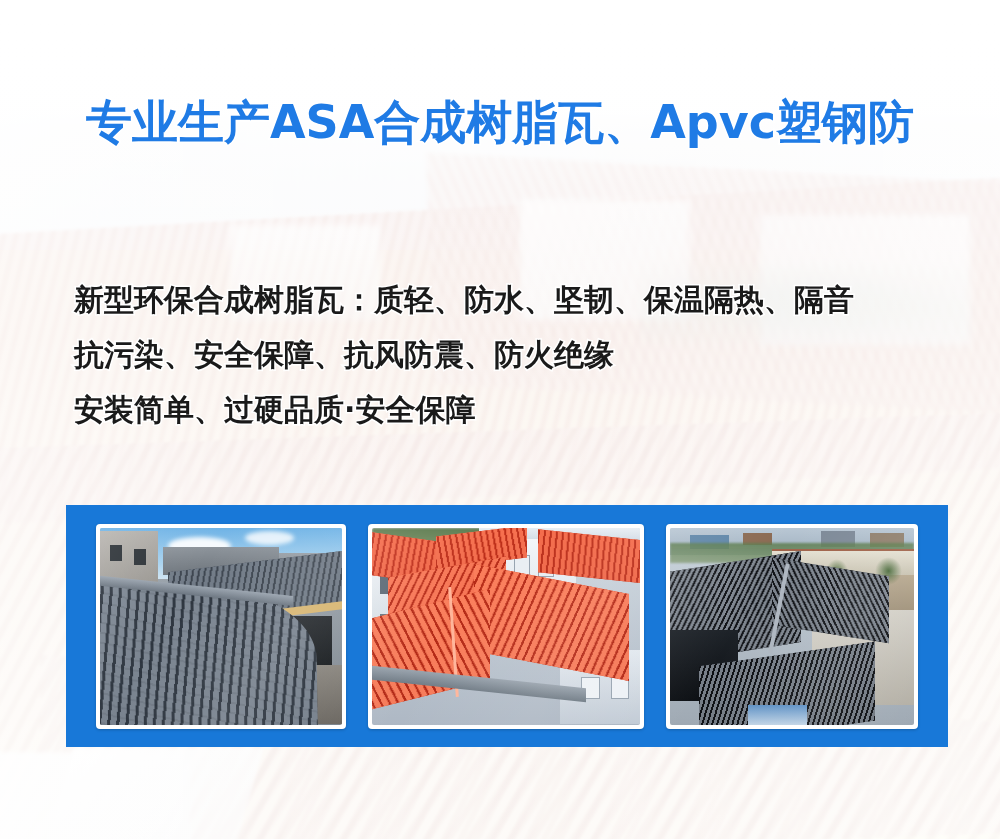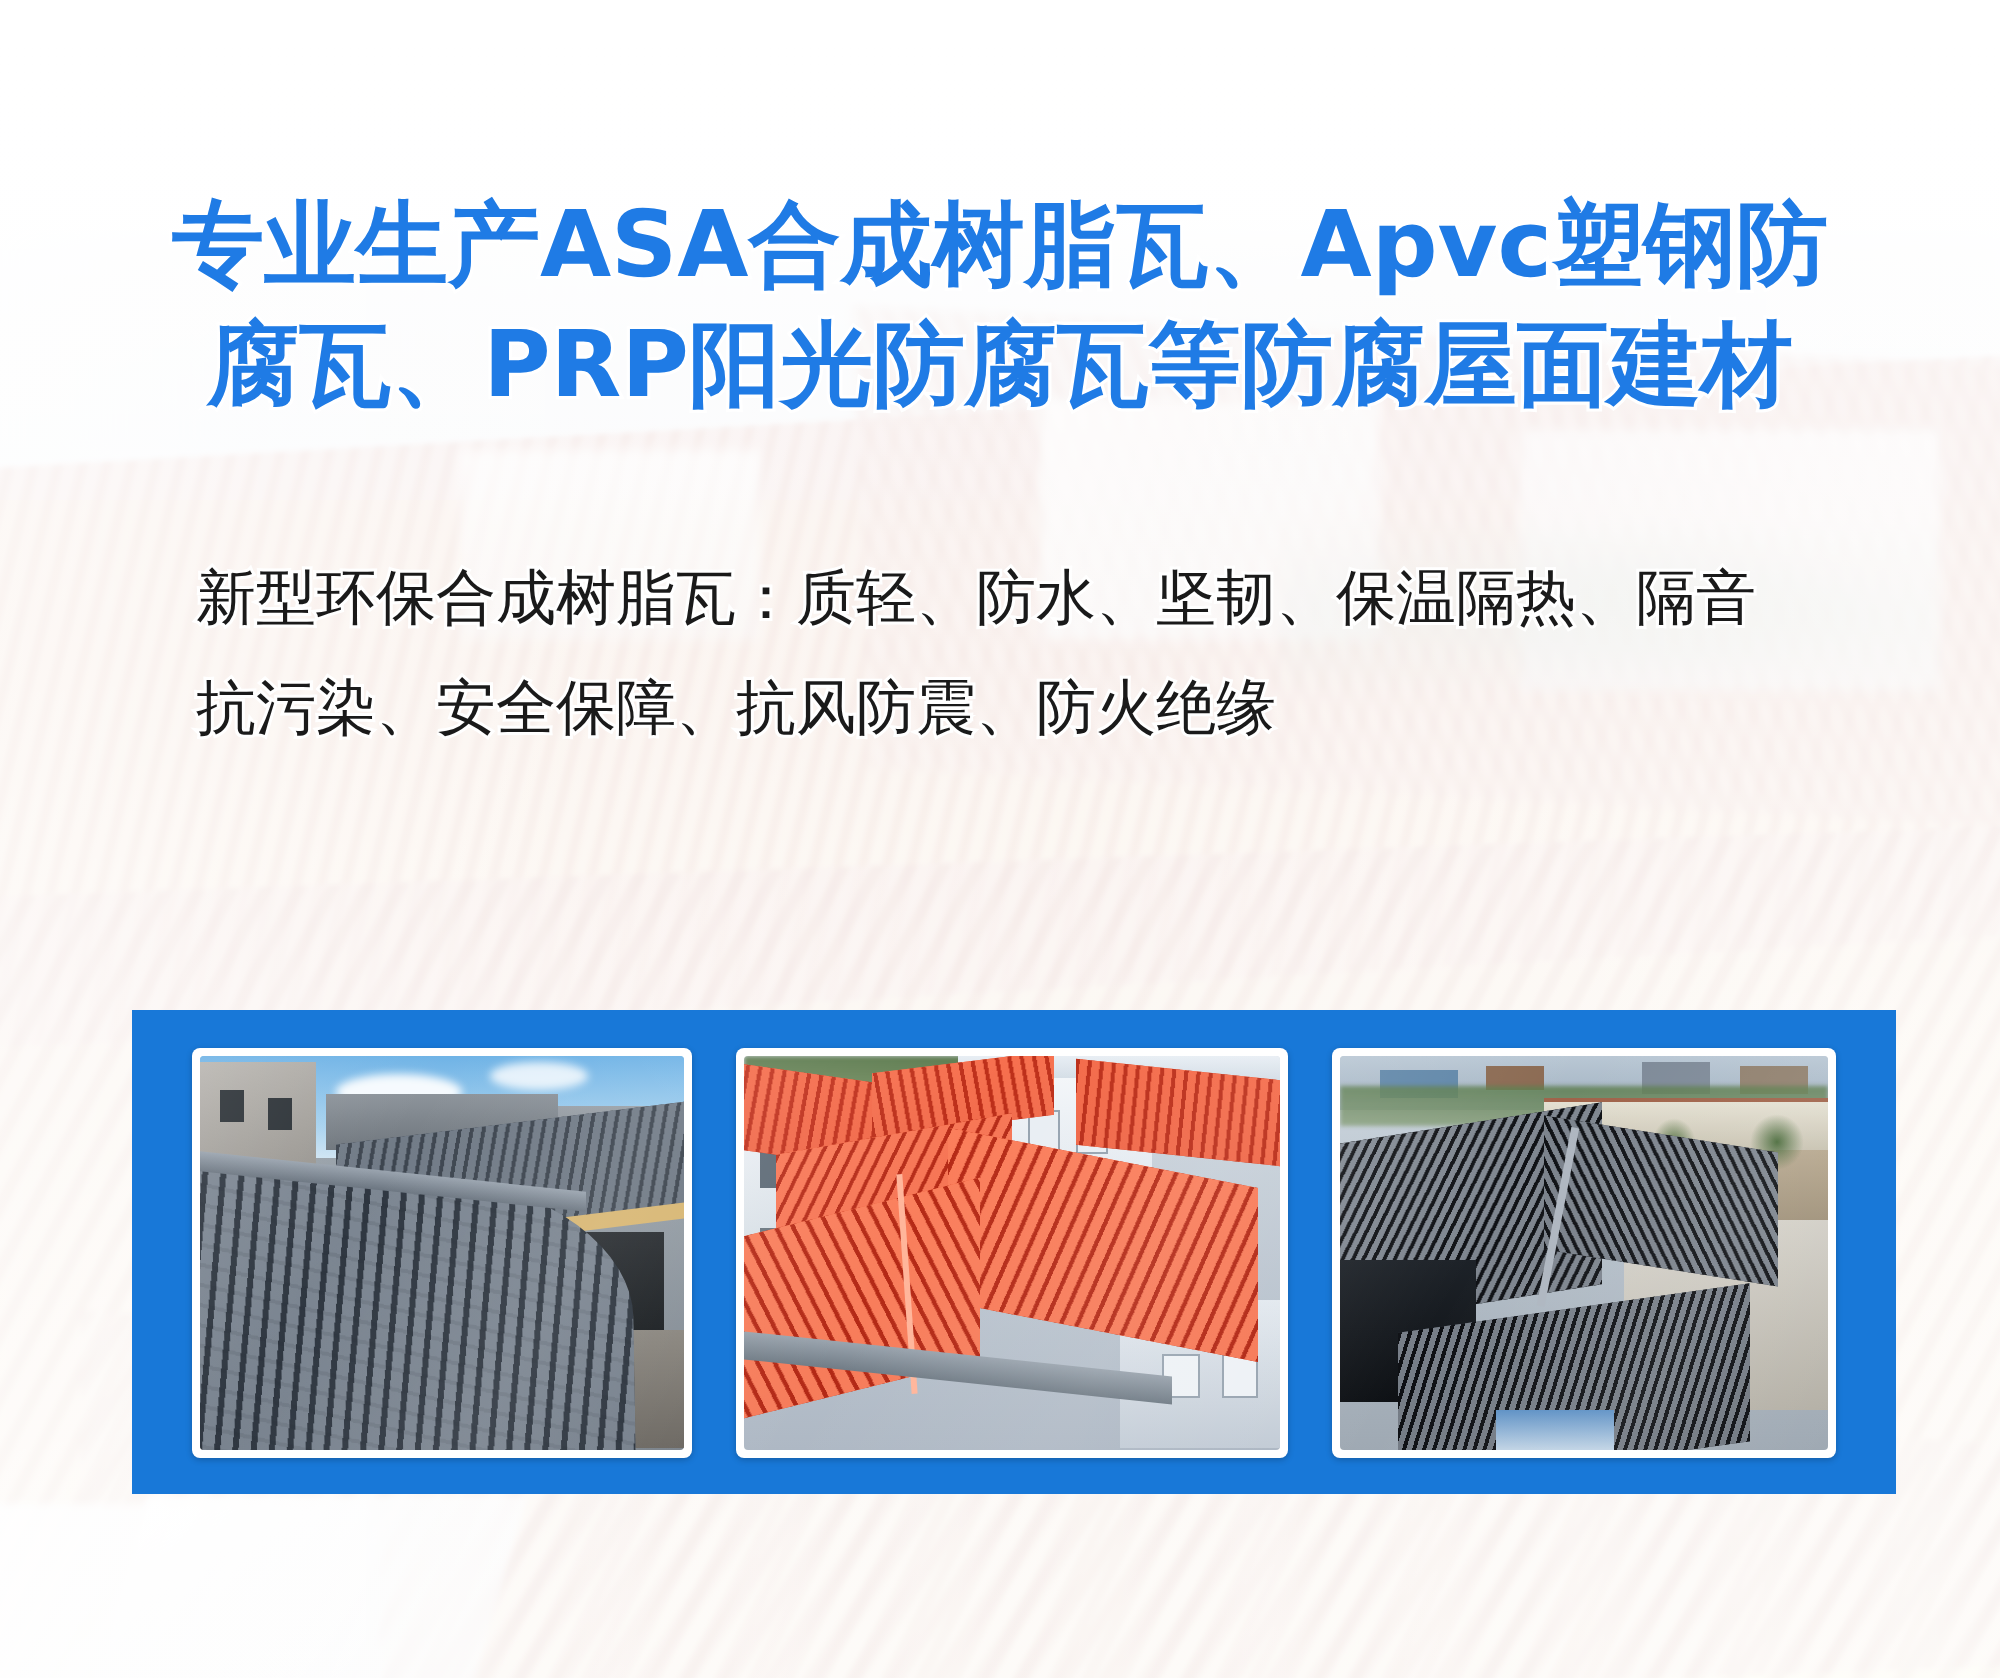--- a/index.html
+++ b/index.html
@@ -195,27 +195,26 @@
 
   
   .subtitle {
     position: absolute;
     left: 74px; top: 272px;
     z-index: 6;
   }
   .subtitle .sub-line {
     display: block;
     font-size: 30px;
-    font-weight: 400;
+    font-weight: 700;
     line-height: 55px;
     color: #1a1a1a;
     -webkit-text-stroke: 3px #ffffff;
     paint-order: stroke fill;
     white-space: nowrap;
-    margin-left: 24px;
   }
 
   
   .gallery-panel {
     position: absolute;
     left: 66px; top: 505px;
     width: 882px; height: 242px;
     background: #1878D8;
     z-index: 5;
     display: flex;
@@ -467,26 +466,26 @@
     <div class="bg-roof-low"></div>
     <div class="bg-roof-low2"></div>
     <div class="bg-white-wall"></div>
     <div class="bg-ridge"></div>
     <div class="bg-wash"></div>
     <div class="bg-wash2"></div>
   </div>
 
   <div class="headline">
     <span class="hl-line">专业生产ASA合成树脂瓦、Apvc塑钢防</span>
-    <span class="hl-line">腐瓦、PRP阳光防腐瓦等防腐屋面建材</span>
   </div>
 
   <div class="subtitle">
     <span class="sub-line">新型环保合成树脂瓦：质轻、防水、坚韧、保温隔热、隔音</span>
     <span class="sub-line">抗污染、安全保障、抗风防震、防火绝缘</span>
+    <span class="sub-line">安装简单、过硬品质·安全保障</span>
   </div>
 
   <div class="gallery-panel">
 
     <div class="photo-card card-1">
       <div class="photo ph1">
         <div class="sky"></div>
         <div class="cloud1"></div>
         <div class="cloud2"></div>
         <div class="wallL"></div>

